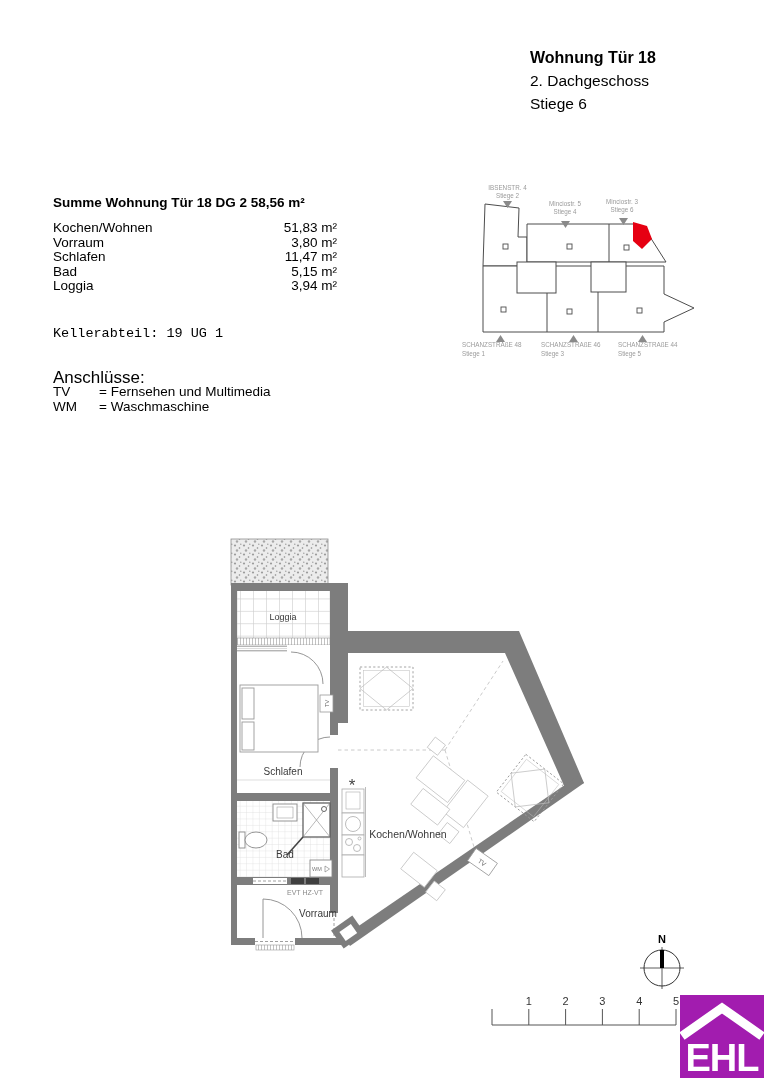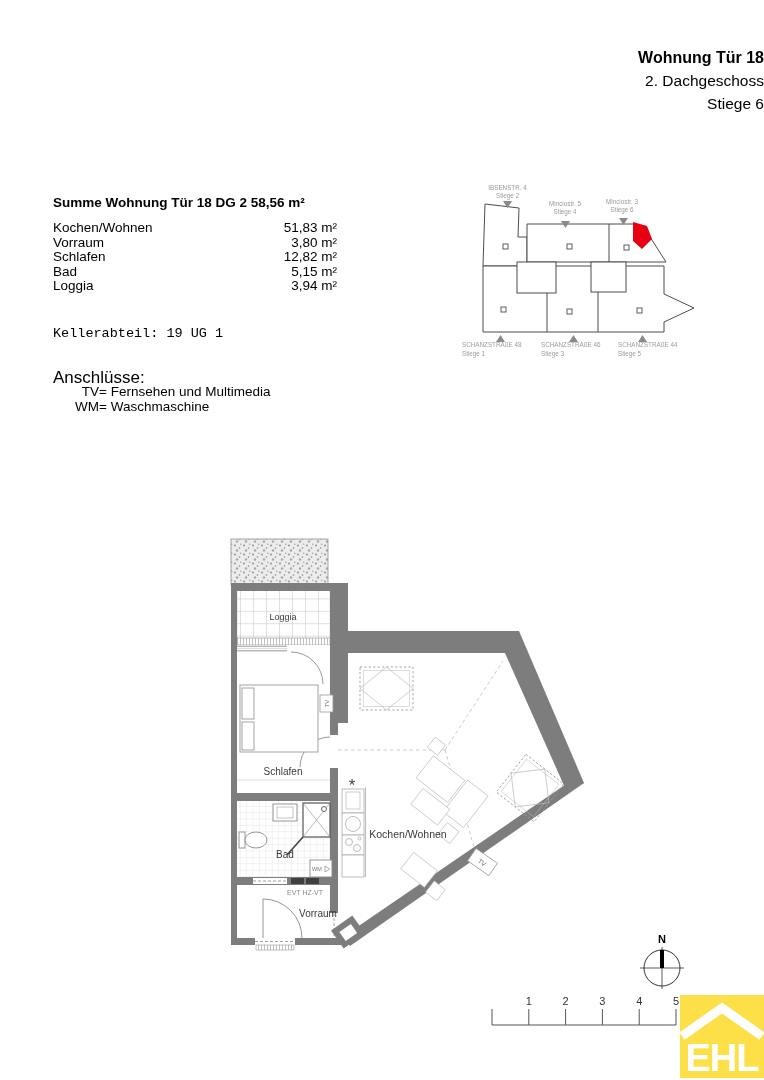--- a/index.html
+++ b/index.html
@@ -1,31 +1,31 @@
 <!DOCTYPE html>
 <html><head>
 <meta charset="utf-8">
 <style>
   html,body{margin:0;padding:0;background:#fff;}
   .page{position:relative;width:764px;height:1080px;background:#fff;overflow:hidden;
-        font-family:"Liberation Sans",sans-serif;color:#000;text-align:right;}
+        font-family:"Liberation Sans",sans-serif;color:#000;}
   .abs{position:absolute;}
   
   .title-block{left:530px;top:46px;width:234px;font-size:15.5px;line-height:23px;}
   .title-block .t{font-weight:bold;font-size:16px;}
   
   .sum-head{left:53px;top:195px;font-size:13.5px;font-weight:bold;}
   .room-list{left:53px;top:221px;width:284px;font-size:13.5px;}
   .room-row{display:flex;justify-content:space-between;height:14.6px;line-height:14.6px;}
   .cellar{left:53px;top:326px;font-size:13.5px;font-family:Liberation Mono, monospace;}
   .ansch-head{left:53px;top:368px;font-size:17px;}
   .ansch-row{left:53px;font-size:13.5px;display:flex;}
   .ansch-row .abbr{width:46px;}
   svg text{font-family:"Liberation Sans","DejaVu Sans",sans-serif;}
-  .logo{left:680px;top:995px;width:84px;height:83px;background:#fde047;}
+  .logo{left:680px;top:995px;width:84px;height:83px;background:#a21caf;}
 </style>
 </head>
 <body>
 
 <div class="page">
 
   <div class="abs title-block">
     <div class="t">Wohnung Tür 18</div>
     <div>2. Dachgeschoss</div>
     <div>Stiege 6</div>
@@ -36,21 +36,21 @@
     <div class="room-row">
       <span>Kochen/Wohnen</span>
       <span>51,83 m²</span>
     </div>
     <div class="room-row">
       <span>Vorraum</span>
       <span>3,80 m²</span>
     </div>
     <div class="room-row">
       <span>Schlafen</span>
-      <span>12,82 m²</span>
+      <span>11,47 m²</span>
     </div>
     <div class="room-row">
       <span>Bad</span>
       <span>5,15 m²</span>
     </div>
     <div class="room-row">
       <span>Loggia</span>
       <span>3,94 m²</span>
     </div>
   </div>

